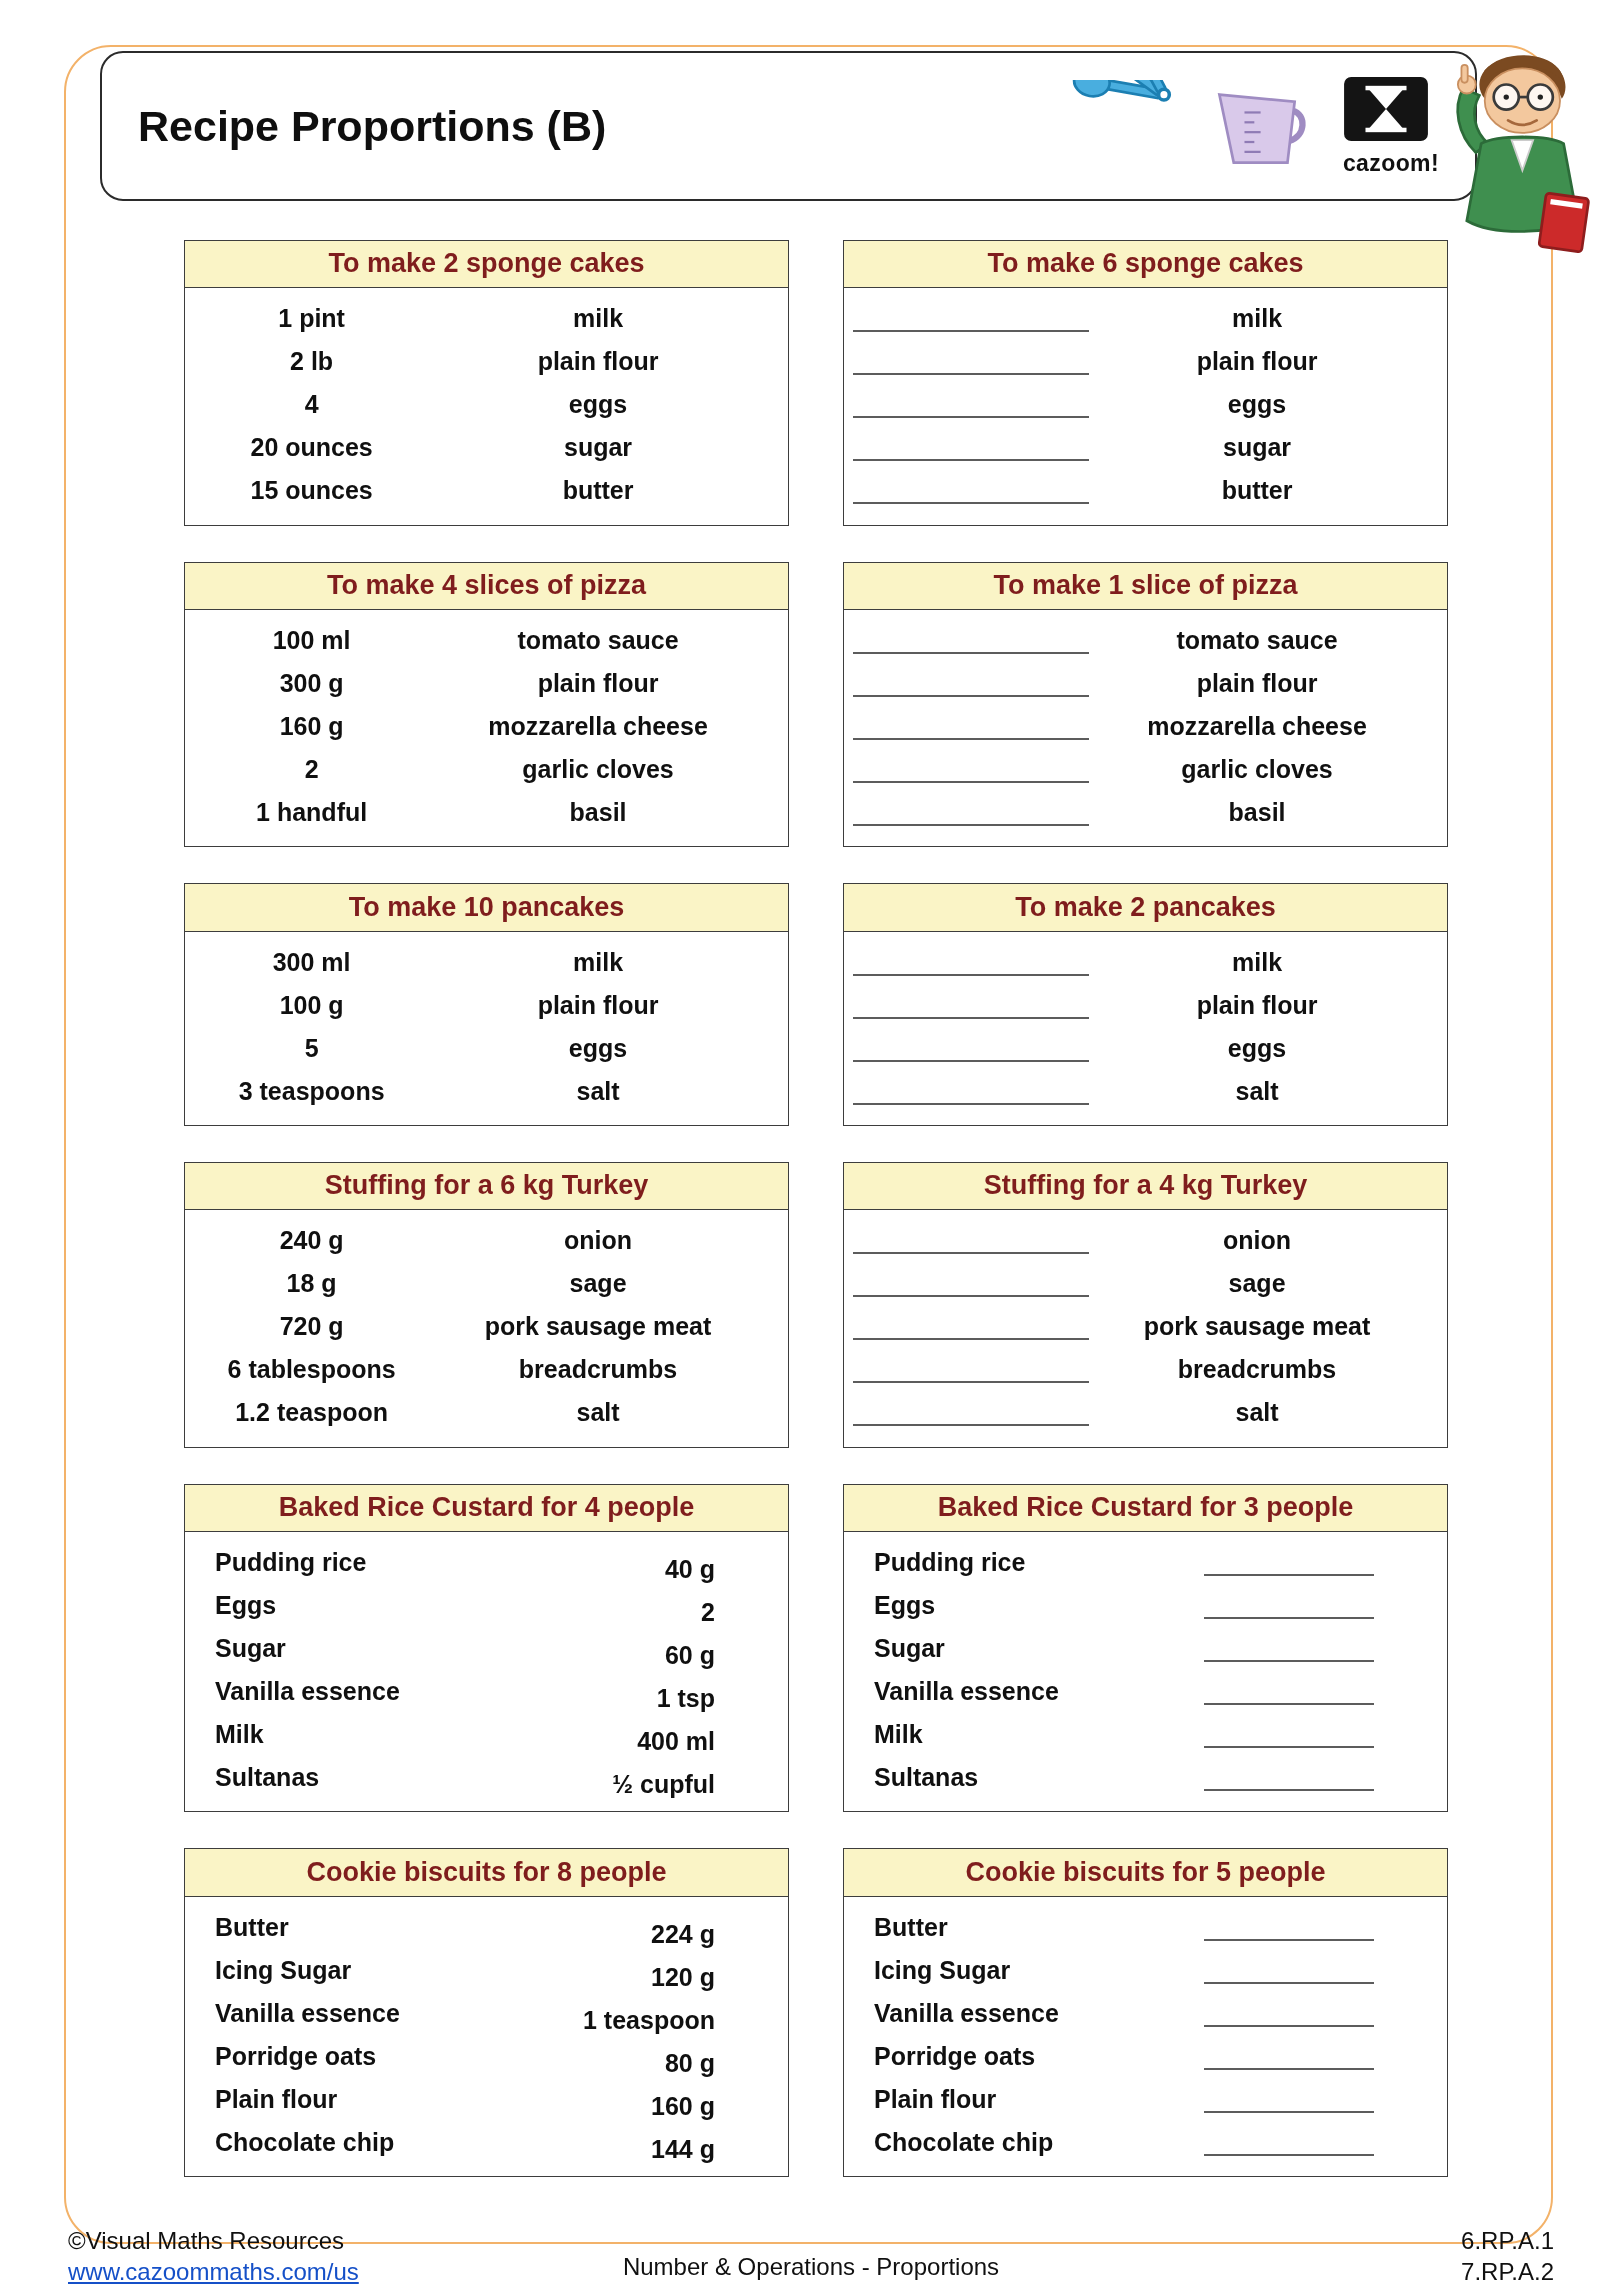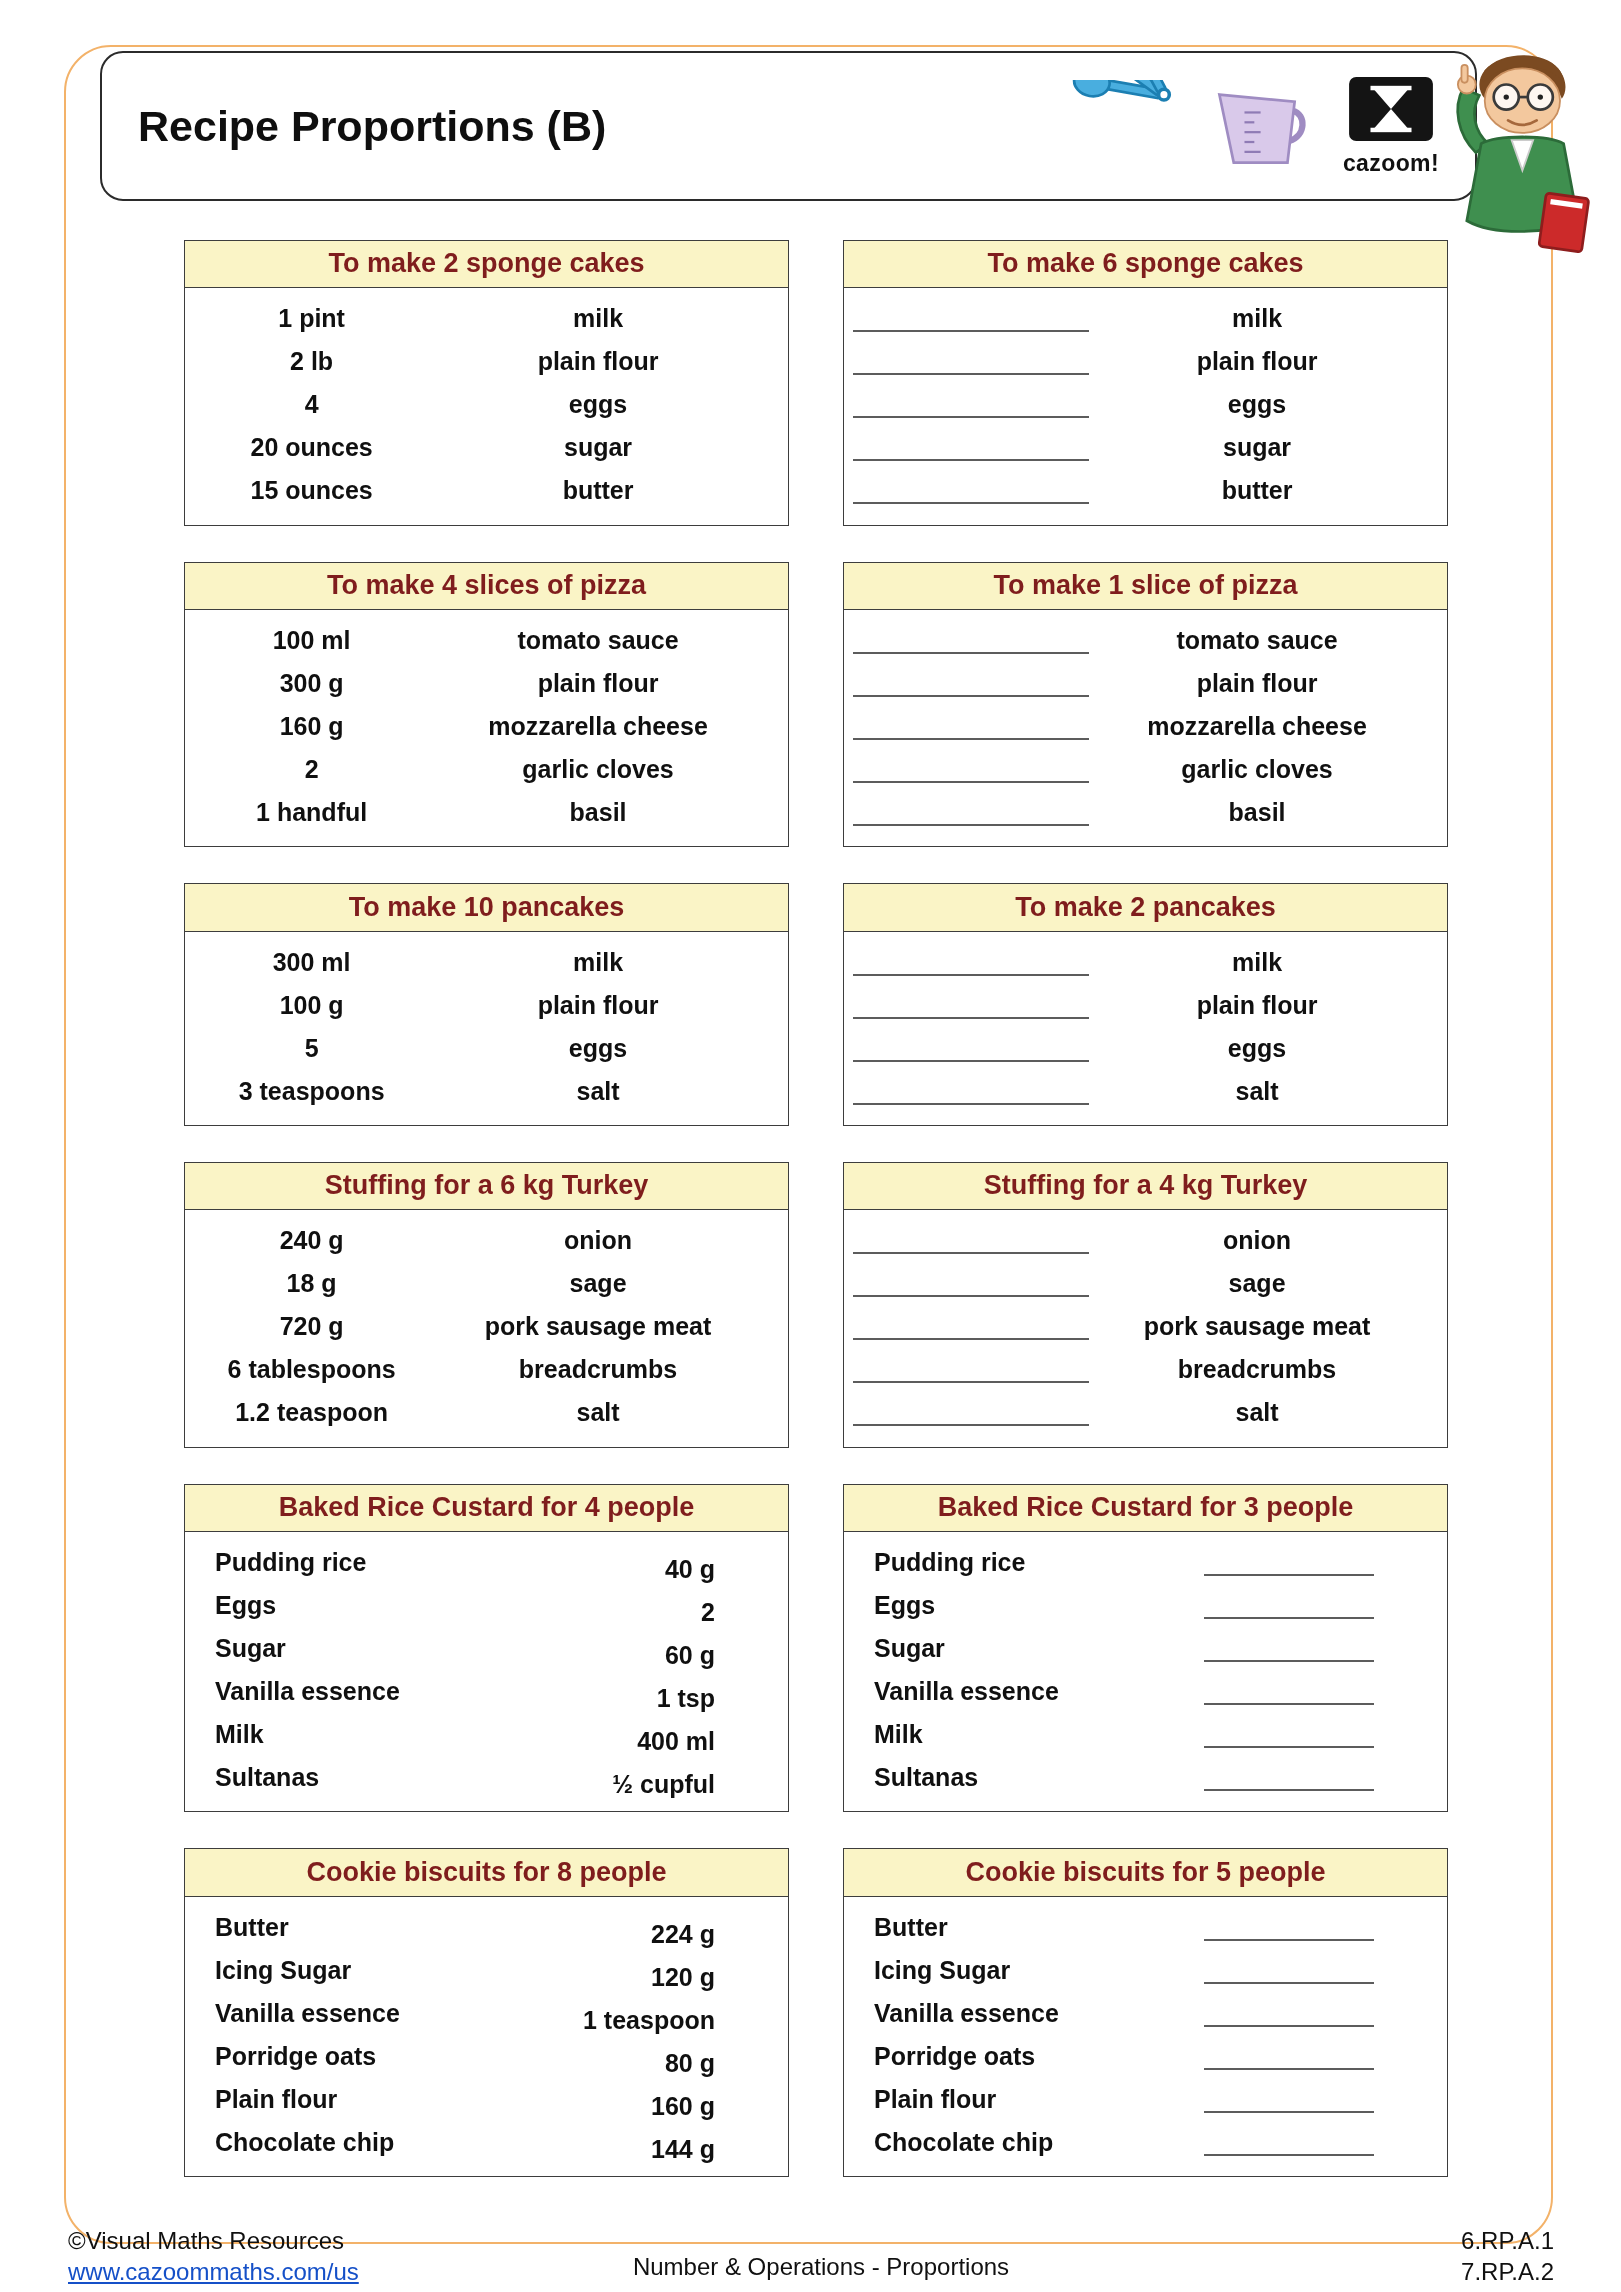--- a/index.html
+++ b/index.html
@@ -9,21 +9,21 @@
   .frame { position:absolute; left:64px; top:45px; width:1489px; height:2199px;
     border:2.7px solid #F3B269; border-radius:47px; background:#fff; }
 
   .header-box { position:absolute; left:100px; top:51px; width:1377px; height:150px;
     background:#fff; border:2.7px solid #2b2b2b; border-radius:23px;
     display:flex; align-items:center; padding:0 36px; z-index:2; }
 
   .page-title { font-size:43px; font-weight:700; color:#0f0f0f; }
 
   .header-icons { margin-left:auto; display:flex; align-items:center; gap:34px; }
-  .logo { display:flex; flex-direction:column; align-items:center; gap:8px; }
+  .logo { display:flex; flex-direction:column; align-items:flex-start; gap:8px; }
   .logo-text { font-size:23px; font-weight:700; color:#111; letter-spacing:0.4px; }
 
   .teacher { position:absolute; left:1422px; top:45px; width:190px; height:235px; z-index:3; }
 
   .grid { position:absolute; left:184px; top:240px; display:grid;
     grid-template-columns:605px 605px; column-gap:54px; row-gap:36px; z-index:1; }
 
   .box { border:1.8px solid #3d3d3d; background:#fff; }
   .box-header { background:#FAF4C6; border-bottom:1.8px solid #3d3d3d; text-align:center;
     font-size:27px; font-weight:700; padding:7.2px 5.4px 8px; color:#7f1d1d; }
@@ -41,21 +41,21 @@
     align-items:flex-end; height:100%; padding-right:73px; }
 
   .blank { width:236px; height:0; border-bottom:2.7px solid #5c5c5c;
     align-self:flex-end; margin-bottom:8px; }
   .blank.sm { width:170px; }
 
   .footer { position:absolute; left:68px; right:68px; bottom:0; height:68px;
     font-size:24px; color:#101010; z-index:2; }
   .footer-left { position:absolute; left:0; bottom:5.4px; line-height:1.3; }
   .footer-link { color:#1550C8; text-decoration:underline; display:inline-block; }
-  .footer-center { position:absolute; left:50%; transform:translateX(-50%); bottom:12.5px;margin-left:10px; }
+  .footer-center { position:absolute; left:50%; transform:translateX(-50%); bottom:12.5px; }
   .footer-right { position:absolute; right:0; bottom:5.4px; text-align:right; line-height:1.3; }
 </style>
 </head>
 <body>
 
 <div class="frame"></div>
 
 <div class="header-box">
   <div class="page-title">Recipe Proportions (B)</div>
   <div class="header-icons">

